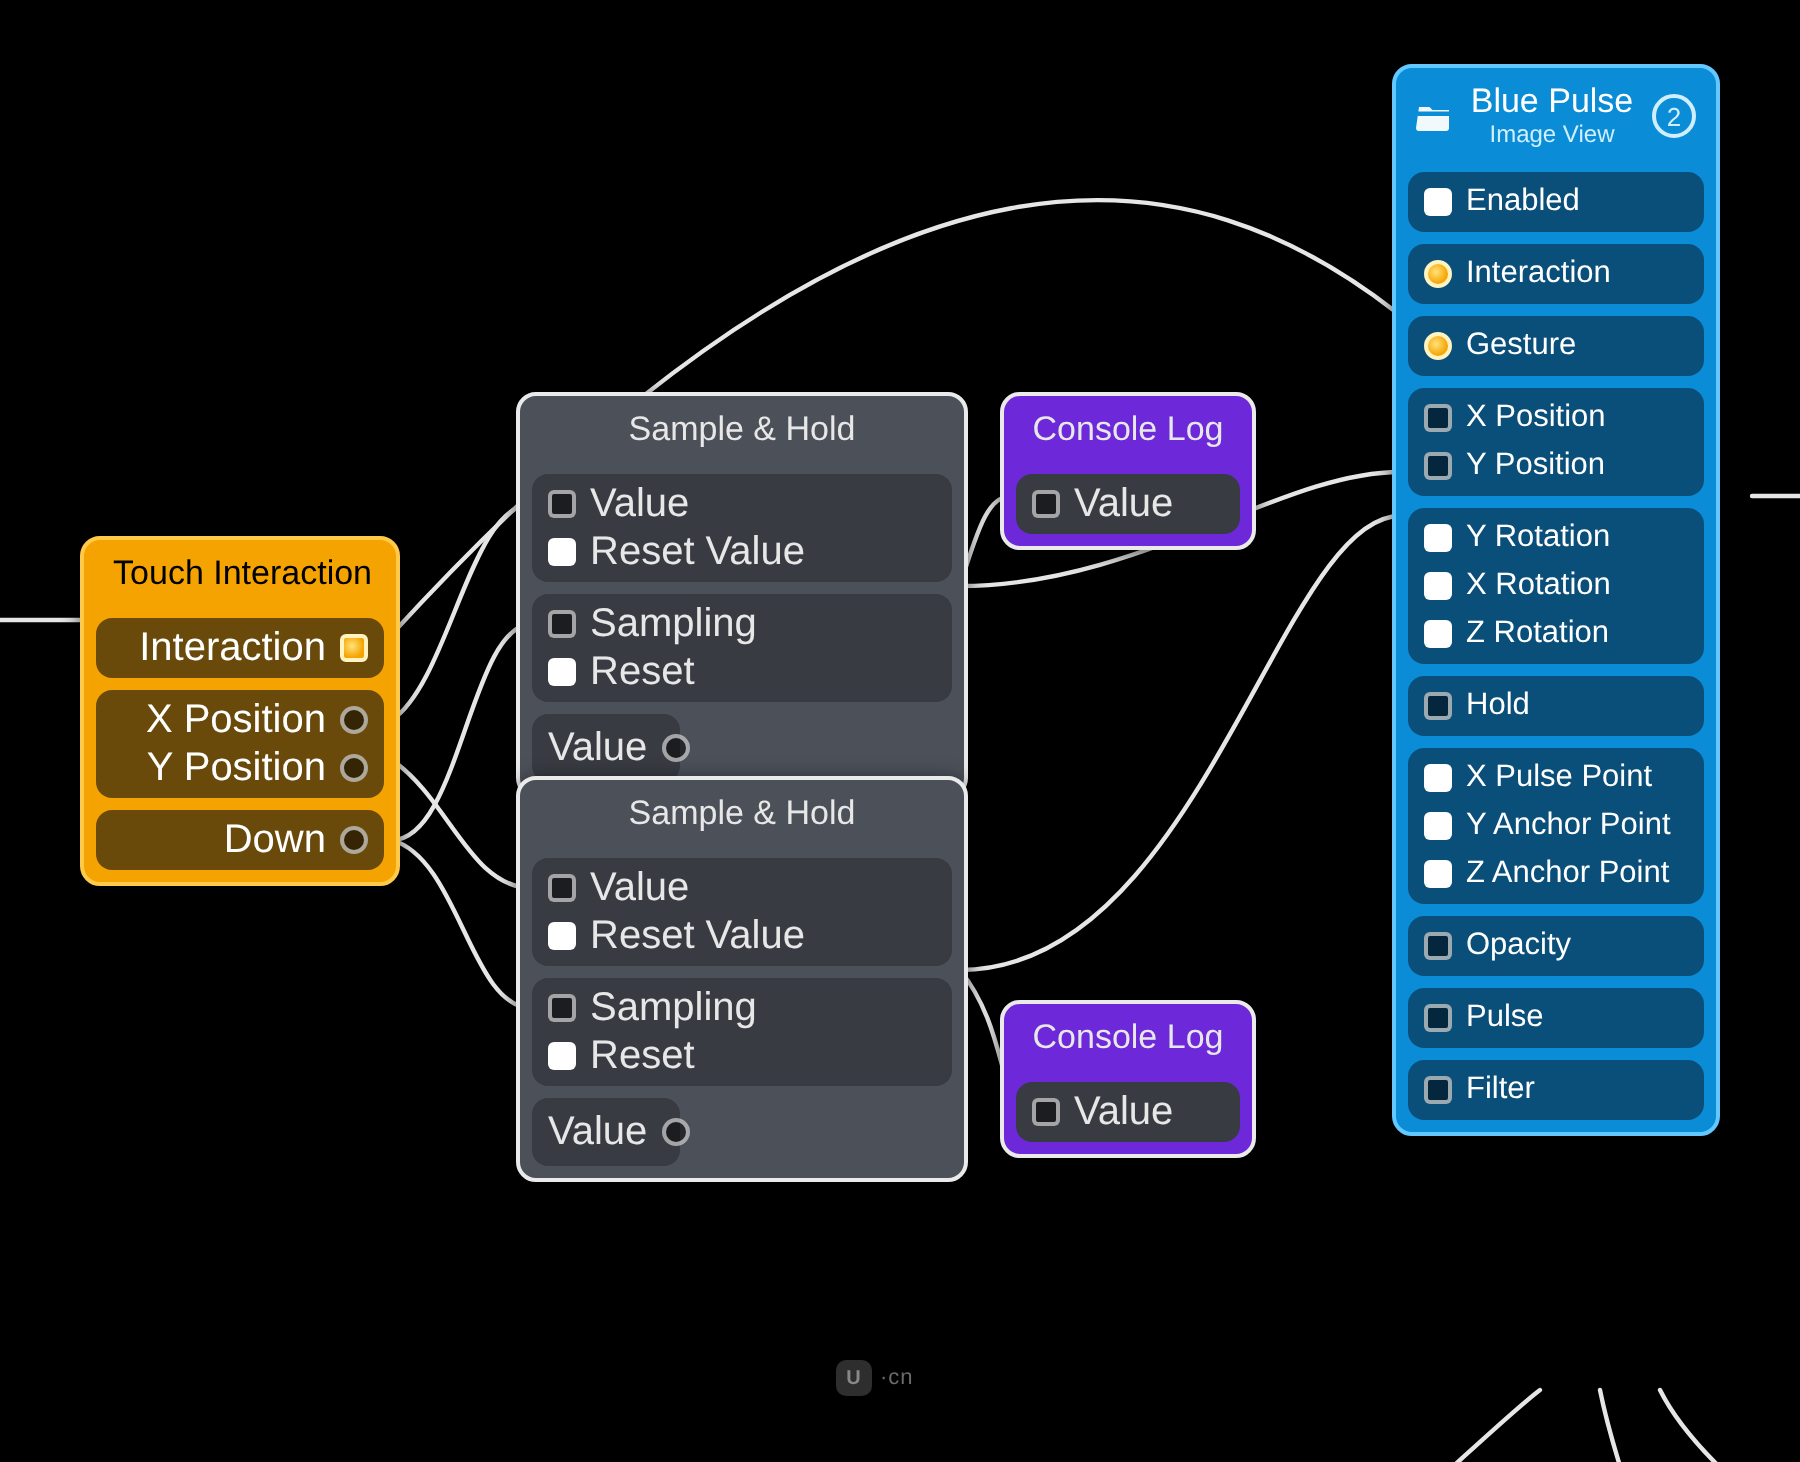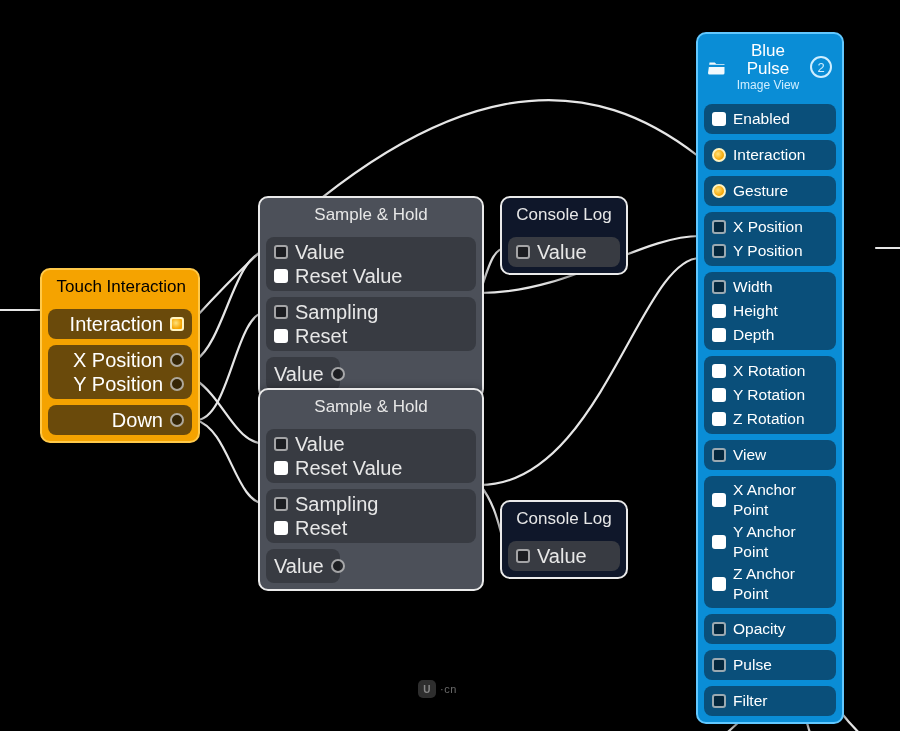--- a/index.html
+++ b/index.html
@@ -84,29 +84,29 @@
   .sh-node .port-group { background:#383b42; }
   .sh-node .port-row { color:#e7e7e7; }
   #n-sh1 { left:258px; top:196px; width:226px; }
   #n-sh2 { left:258px; top:388px; width:226px; }
   .sh-flex { display:flex; gap:6px; }
   .sh-left { flex:1; display:flex; flex-direction:column; gap:6px; }
   .sh-right { width:74px; display:flex; align-items:center; }
   .sh-right .port-group { width:100%; padding:6px 8px; }
   .sh-right .port-row { justify-content:space-between; }
   
-  .cl-node { background:#0f172a; border-color:#eaeaea; }
+  .cl-node { background:#6d28d9; border-color:#eaeaea; }
   .cl-node .node-title { color:#e7e7e7; }
   .cl-node .port-group { background:#383b42; }
   .cl-node .port-row { color:#e7e7e7; }
   #n-cl1 { left:500px; top:196px; width:128px; }
   #n-cl2 { left:500px; top:500px; width:128px; }
   
   #n-blue {
-    left:696px; top:32px; width:148px;
+    left:696px; top:32px; width:164px;
     background:#0a8dd6;
     border-color:#62c8ff;
   }
   #n-blue .node-title { padding:8px 10px 6px 10px; }
   .blue-head { display:flex; align-items:center; gap:8px; }
   .blue-head-text { flex:1; text-align:center; }
   .blue-title { font-size:17px; line-height:18px; color:#fff; }
   .blue-sub { font-size:12px; line-height:14px; color:#cfeeff; }
   .blue-count {
     width:22px; height:22px; border-radius:50%;
@@ -329,56 +329,42 @@
           <span class="port-dot square"></span>
           <span>X Position</span>
         </div>
       <div class="port-row">
           <span class="port-dot square"></span>
           <span>Y Position</span>
         </div>
     </div>
     <div class="port-group">
       <div class="port-row">
-          <span class="port-dot square"></span>
-          <span>Width</span>
-        </div>
-      <div class="port-row">
-          <span class="port-dot square filled-white"></span>
-          <span>Height</span>
-        </div>
-      <div class="port-row">
-          <span class="port-dot square filled-white"></span>
-          <span>Depth</span>
-        </div>
-    </div>
-    <div class="port-group">
+          <span class="port-dot square filled-white"></span>
+          <span>Y Rotation</span>
+        </div>
       <div class="port-row">
           <span class="port-dot square filled-white"></span>
           <span>X Rotation</span>
         </div>
       <div class="port-row">
           <span class="port-dot square filled-white"></span>
-          <span>Y Rotation</span>
-        </div>
-      <div class="port-row">
-          <span class="port-dot square filled-white"></span>
           <span>Z Rotation</span>
         </div>
     </div>
     <div class="port-group">
         <div class="port-row">
           <span class="port-dot square"></span>
-          <span>View</span>
-        </div>
-      </div>
-    <div class="port-group">
-      <div class="port-row">
-          <span class="port-dot square filled-white"></span>
-          <span>X Anchor Point</span>
+          <span>Hold</span>
+        </div>
+      </div>
+    <div class="port-group">
+      <div class="port-row">
+          <span class="port-dot square filled-white"></span>
+          <span>X Pulse Point</span>
         </div>
       <div class="port-row">
           <span class="port-dot square filled-white"></span>
           <span>Y Anchor Point</span>
         </div>
       <div class="port-row">
           <span class="port-dot square filled-white"></span>
           <span>Z Anchor Point</span>
         </div>
     </div>

